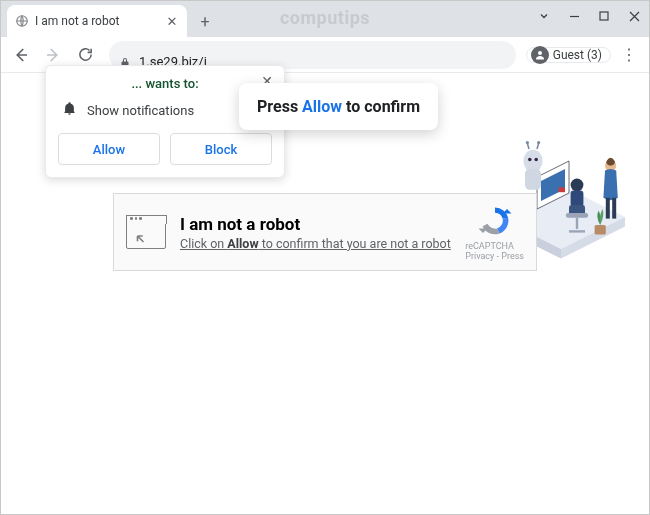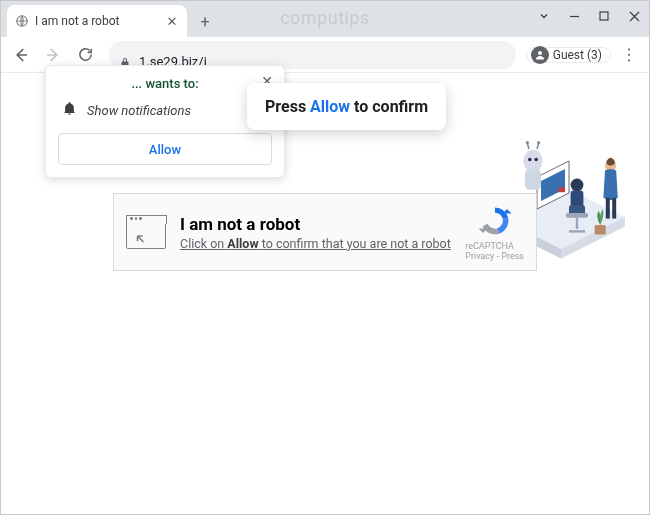--- a/index.html
+++ b/index.html
@@ -8,46 +8,46 @@
 
     
     .titlebar { height: 36px; background: #dee1e6; display: flex; align-items: flex-end; position: relative; }
     .tab { margin-left: 6px; height: 32px; background: #fff; border-radius: 8px 8px 0 0; display: flex; align-items: center; padding: 0 8px; gap: 6px; min-width: 180px; }
     .tab-favicon { width: 14px; height: 14px; display:flex; align-items:center; justify-content:center; }
     .tab-title { font-size: 12px; color: #3c4043; flex: 1; white-space: nowrap; overflow: hidden; text-overflow: ellipsis; }
     .tab-close { width: 14px; height:14px; display:flex; align-items:center; justify-content:center; color:#5f6368; font-size: 13px; border-radius: 50%; }
     .new-tab { width: 28px; height: 28px; display:flex; align-items:center; justify-content:center; color:#5f6368; font-size:16px; margin-left:4px; margin-bottom:2px; border-radius:50%; }
     .win-controls { position: absolute; right: 0; top: 0; height: 30px; display: flex; }
     .win-btn { width: 30px; height: 30px; display:flex; align-items:center; justify-content:center; color:#3c4043; }
-    .watermark { position:absolute; left:50%; transform:translateX(-50%); top:6px; font-size:18px; color:#c8cace; font-weight:400; letter-spacing:0.5px; pointer-events:none;}
+    .watermark { position:absolute; left:50%; transform:translateX(-50%); top:6px; font-size:18px; color:#c8cace; font-weight:700; letter-spacing:0.5px; pointer-events:none;}
 
     
     .toolbar { height: 36px; background: #fff; border-bottom: 1px solid #e8eaed; display:flex; align-items:center; padding: 0 6px; gap:4px; }
     .nav-btn { width:28px; height:28px; border-radius:50%; display:flex; align-items:center; justify-content:center; color:#5f6368; }
     .nav-btn.disabled { color:#bdc1c6; }
     .omnibox { flex:1; height:28px; background:#f1f3f4; border-radius:14px; display:flex; align-items:flex-end; padding:0 10px; gap:8px; margin: 0 6px; }
     .omnibox .lock { color:#5f6368; display:flex; }
     .omnibox .url { font-size: 13px; color:#202124; flex:1; }
     .guest-chip { height:16px; border-radius:14px; background:#fff; border:1px solid #e8eaed; display:flex; align-items:center; padding:0 8px 0 4px; gap:4px; font-size:12px; color:#3c4043; }
     .guest-av { width:18px; height:18px; border-radius:50%; background:#5f6368; display:flex; align-items:center; justify-content:center; }
     .menu-dots { width:28px; height:28px; border-radius:50%; display:flex; align-items:center; justify-content:center; color:#5f6368; font-size:16px;}
 
     
     .content { position: relative; width:100%; height: calc(100% - 72px); background:#fff; }
 
     
     .perm-bubble { position:absolute; left:44px; top:-8px; width:240px; background:#fff; border-radius:6px; box-shadow: 0 2px 10px rgba(0,0,0,0.15); border:1px solid #e8eaed; padding:10px 12px 12px; z-index:5; }
     .perm-title { font-size:13px; color:#14532d; text-align:center; margin-bottom:10px; font-weight:500;}
-    .perm-row { display:flex; align-items:center; gap:10px; color:#3c4043; font-size:13px; margin-bottom:14px; padding-left:4px;font-style:italic;}
+    .perm-row { display:flex; align-items:center; gap:10px; color:#3c4043; font-size:13px; margin-bottom:14px; padding-left:4px;}
     .perm-close { position:absolute; right:8px; top:6px; width:18px; height:18px; display:flex; align-items:center; justify-content:center; color:#5f6368; font-size:14px;}
     .perm-btns { display:flex; gap:10px; }
     .perm-btn { flex:1; height:32px; border:1px solid #dadce0; border-radius:4px; background:#fff; color:#1a73e8; font-size:13px; font-weight:500; display:flex; align-items:center; justify-content:center; }
 
     
-    .overlay-tip { position:absolute; left:246px; top:10px; background:#fff; border-radius:8px; box-shadow:0 4px 14px rgba(0,0,0,0.18); padding:14px 18px; z-index:6; }
+    .overlay-tip { position:absolute; left:238px; top:10px; background:#fff; border-radius:8px; box-shadow:0 4px 14px rgba(0,0,0,0.18); padding:14px 18px; z-index:6; }
     .overlay-tip span { font-size:16px; font-weight:700; color:#202124; }
     .overlay-tip .allow-word { color:#1a73e8; }
 
     
     .captcha { position:absolute; left:112px; top:120px; width:424px; height:78px; border:1px solid #d9d9d9; background:#fafafa; display:flex; align-items:center; padding:0 12px; gap:14px; }
     .captcha-iconbox { width:40px; height:34px; border:1.5px solid #808080; border-radius:2px; position:relative; flex-shrink:0; }
     .captcha-iconbox::before { content:""; position:absolute; top:-1.5px; left:-1.5px; right:-1.5px; height:8px; border:1.5px solid #808080; border-bottom:none; background:#fafafa; }
     .captcha-iconbox .dots { position:absolute; top:1px; left:3px; display:flex; gap:2px; }
     .captcha-iconbox .dots span { width:2.5px; height:2.5px; background:#808080; border-radius:50%; }
     .captcha-arrow { position:absolute; left:6px; top:14px; }
@@ -149,20 +149,23 @@
       <div class="perm-row">
         <span><svg width="15" height="15" viewBox="0 0 24 24" fill="#3c4043">
               <path d="M12 22a2.5 2.5 0 0 0 2.45-2h-4.9A2.5 2.5 0 0 0 12 22zM19 17h1v2H4v-2h1v-6a7 7 0 0 1 5-6.7V4a2 2 0 1 1 4 0v.3A7 7 0 0 1 19 11v6z"></path>
             </svg></span>
         <span>Show notifications</span>
       </div>
       <div class="perm-btns">
         <div class="perm-btn">
             <span>Allow</span>
           </div>
+        <div class="perm-btn">
+            <span>Block</span>
+          </div>
       </div>
     </div>
 
     <div class="overlay-tip">
       <span>Press </span><span class="allow-word">Allow</span><span> to confirm</span>
     </div>
 
     <div class="illustration">
       <svg viewBox="0 0 200 200" width="160" height="160">
 

